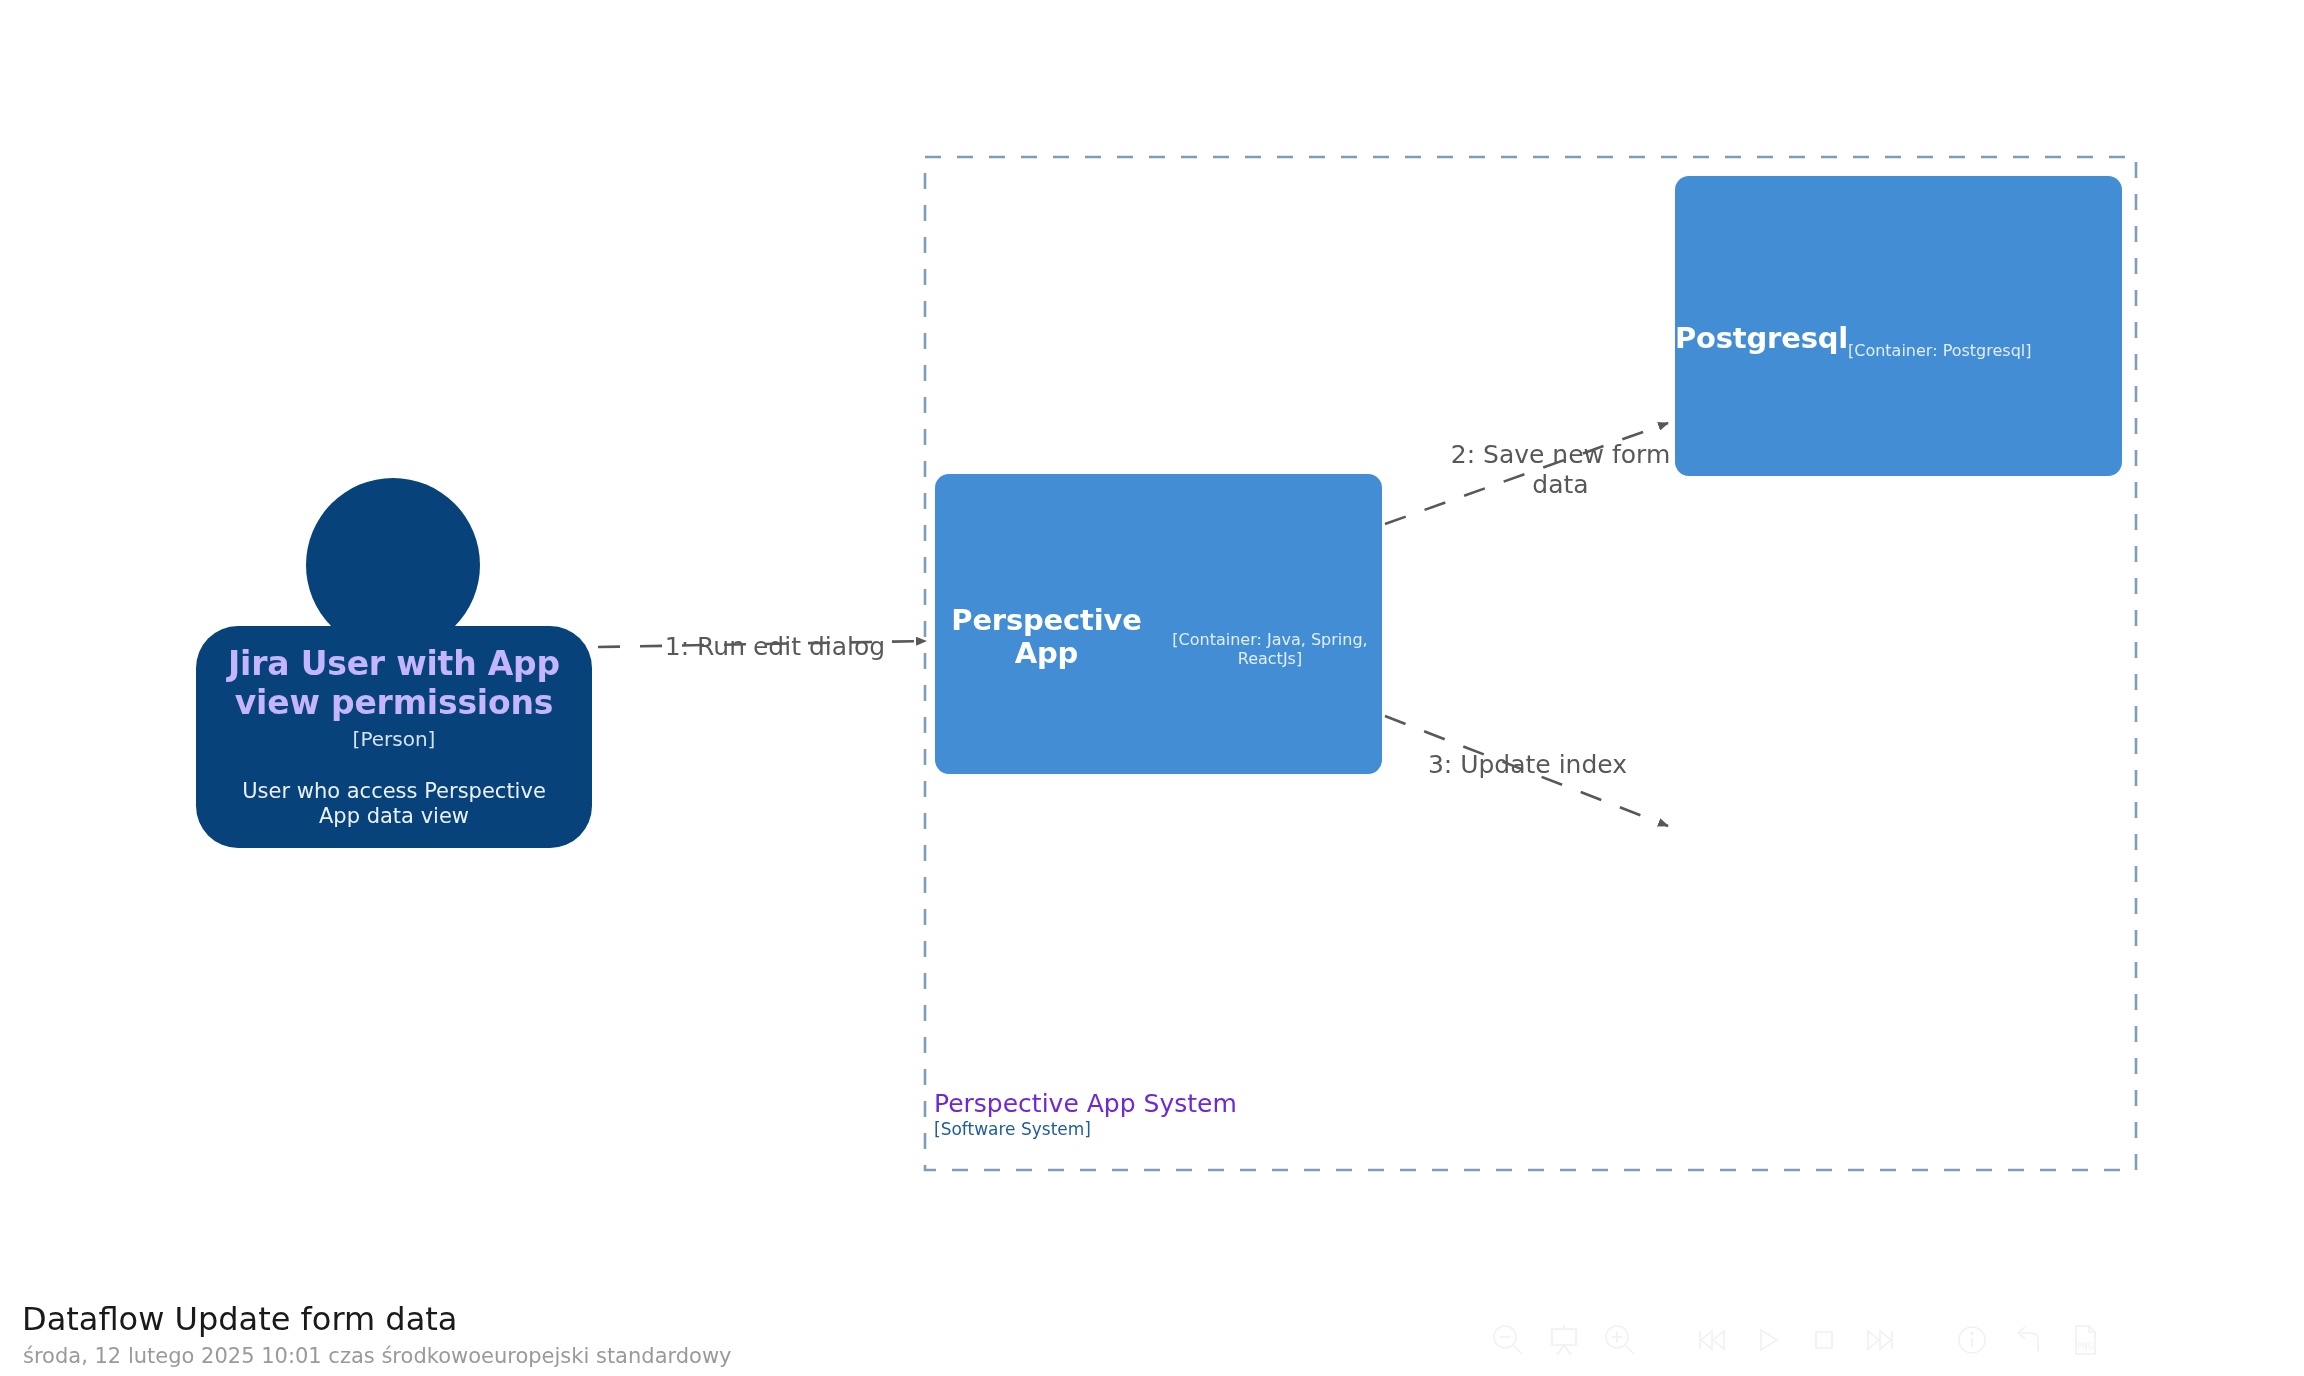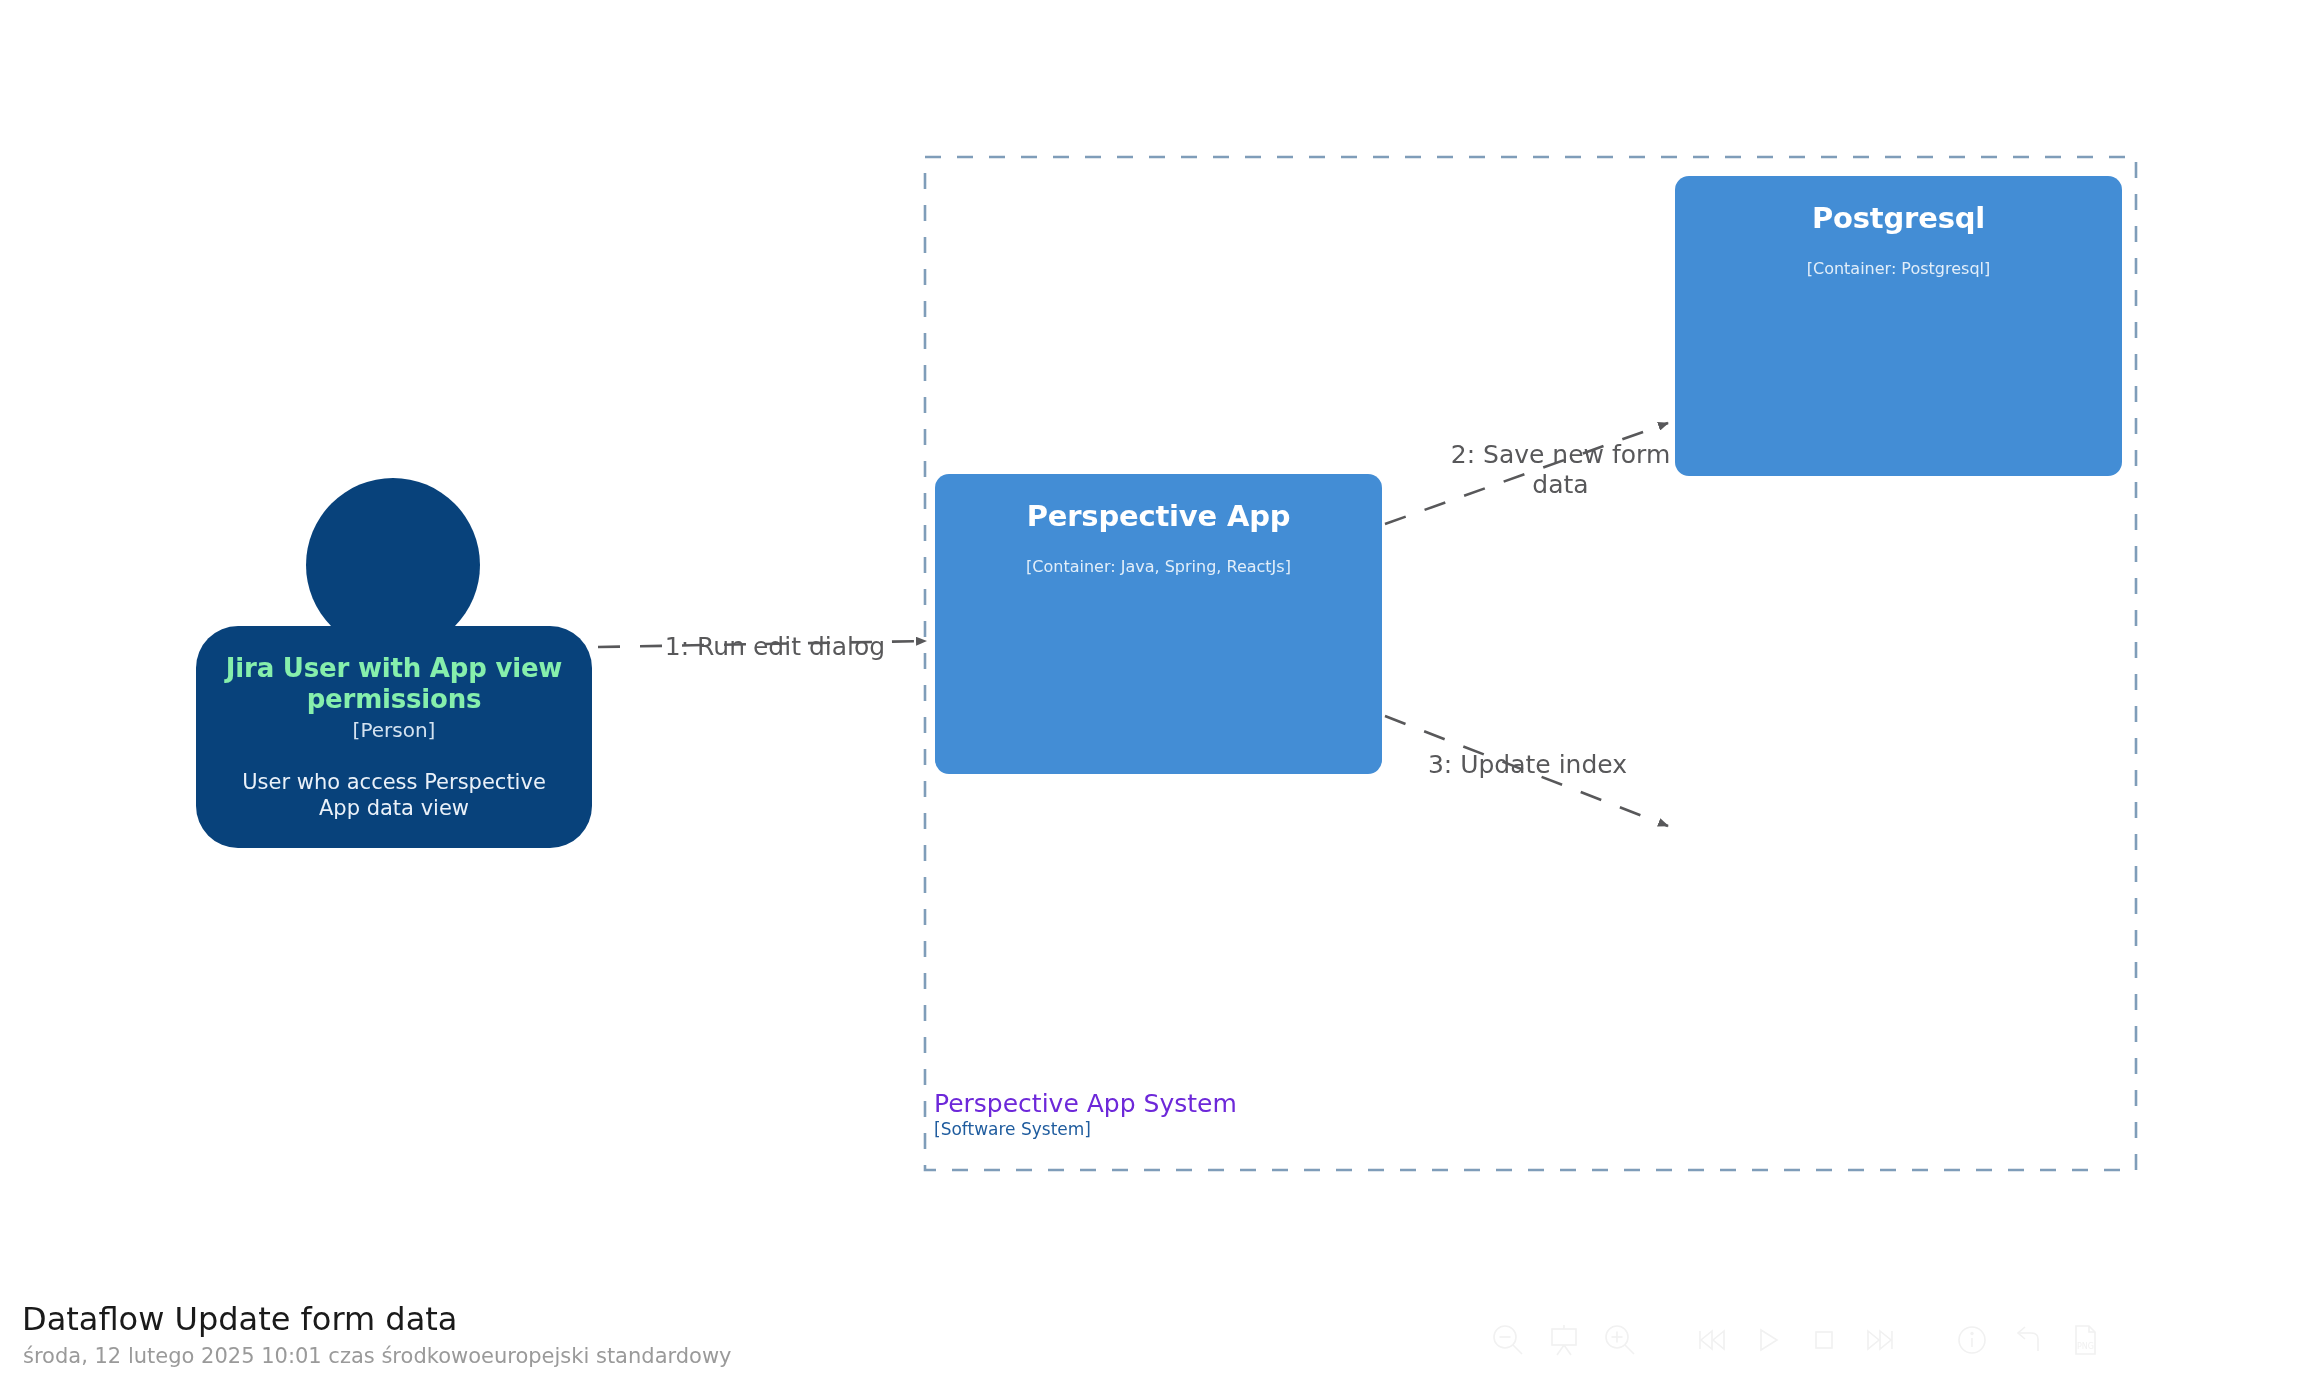--- a/index.html
+++ b/index.html
@@ -56,22 +56,22 @@
     border-radius: 42px;
     background: #08427b;
     display: flex;
     flex-direction: column;
     align-items: center;
     justify-content: center;
     box-sizing: border-box;
     padding: 14px 26px;
   }
   .person-name {
-    color: #86efac;
-    font-size: 26px;
+    color: #c4b5fd;
+    font-size: 33px;
     font-weight: bold;
     line-height: 1.18;
     text-align: center;
     letter-spacing: -0.2px;
   }
   .person-type {
     color: #d4e2f0;
     font-size: 20px;
     font-weight: normal;
     text-align: center;
@@ -87,21 +87,21 @@
     line-height: 1.2;
   }
 
   
   .container-box {
     position: absolute;
     background: #438dd5;
     border-radius: 14px;
     box-sizing: border-box;
     display: flex;
-    flex-direction: column;
+    flex-direction: row;
     align-items: center;
     padding-top: 26px;
   }
   .container-name {
     color: #ffffff;
     font-size: 29px;
     font-weight: bold;
     text-align: center;
     line-height: 1.15;
     letter-spacing: -0.2px;

